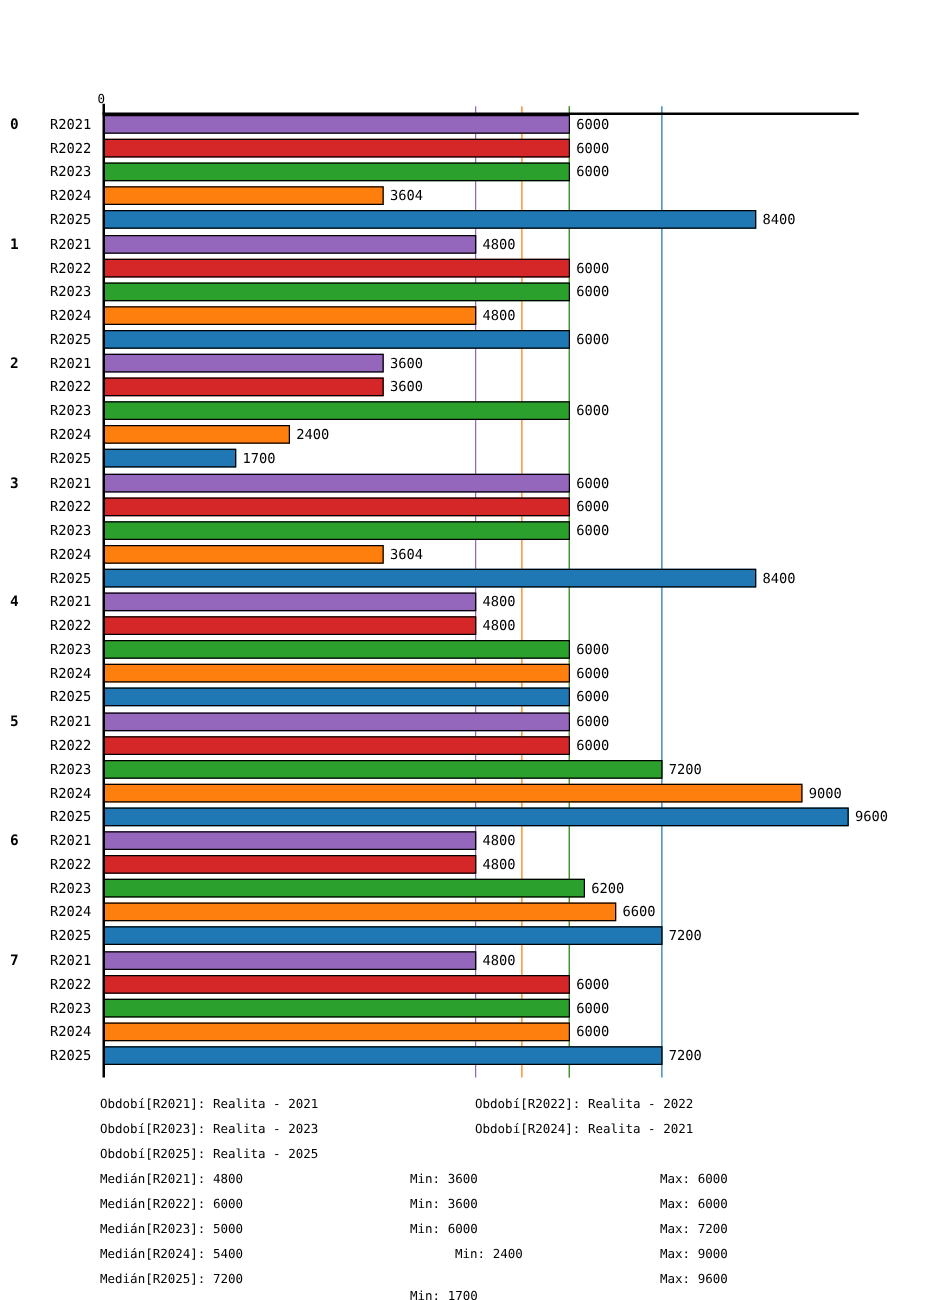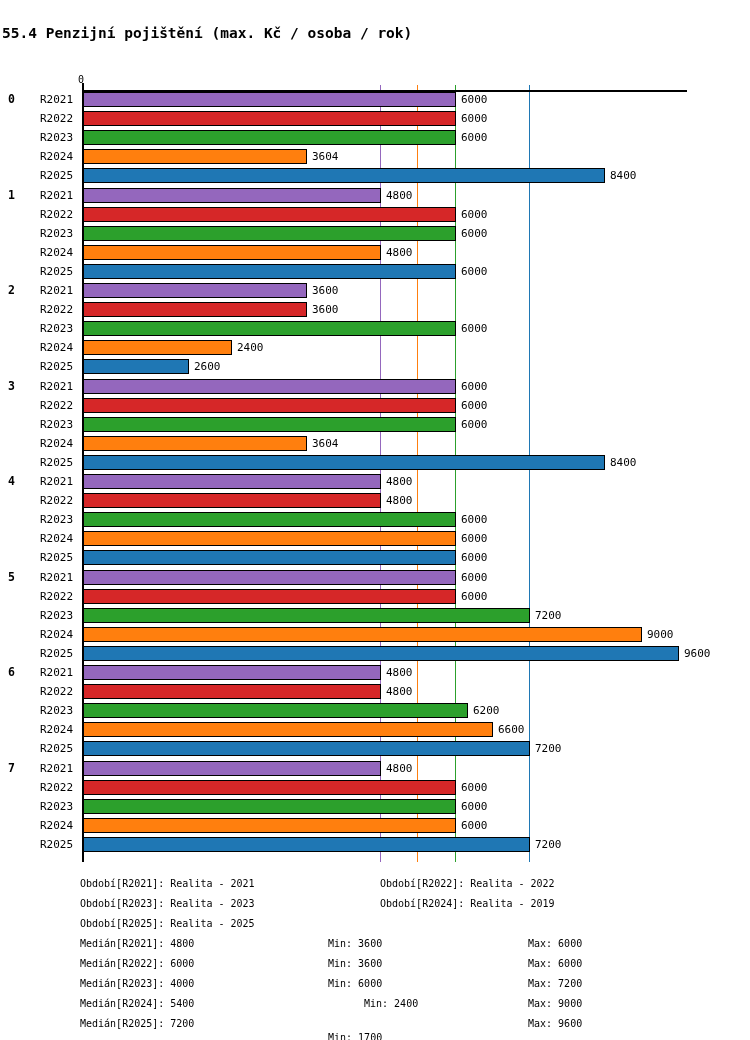--- a/index.html
+++ b/index.html
@@ -15,21 +15,20 @@
   .glabel{position:absolute;left:8px;width:30px;font-size:11.5px;font-weight:bold;line-height:15px;z-index:4;}
   .ylabel{position:absolute;left:40px;width:24px;font-size:11px;line-height:15px;white-space:nowrap;z-index:4;}
   .bar{position:absolute;height:15px;border:1px solid #000;box-sizing:border-box;z-index:2;}
   .vlabel{position:absolute;font-size:11px;line-height:15px;white-space:nowrap;z-index:4;}
   .litem{position:absolute;font-size:10px;line-height:12px;white-space:nowrap;}
 </style>
 </head>
 <body>
 
 <div class="page">
-  <div class="subtitle">55.4 Penzijní pojištění (max. Kč / osoba / rok)</div>
 
   <div class="zero">0</div>
   <div class="axis-top"></div>
   <div class="axis-left"></div>
 
   <div id="medians">
       <div class="mline" style="left: 380px; background: rgb(148, 103, 189);"></div>
       <div class="mline" style="left: 455px; background: rgb(214, 39, 40);"></div>
       <div class="mline" style="left: 455px; background: rgb(44, 160, 44);"></div>
       <div class="mline" style="left: 417px; background: rgb(255, 127, 14);"></div>
@@ -76,21 +75,21 @@
       <div class="bar" style="left: 83px; top: 302px; width: 224px; background: rgb(214, 39, 40);"></div>
       <div class="vlabel" style="left: 312px; top: 302px;">3600</div>
       <div class="ylabel" style="top: 321px;">R2023</div>
       <div class="bar" style="left: 83px; top: 321px; width: 373px; background: rgb(44, 160, 44);"></div>
       <div class="vlabel" style="left: 461px; top: 321px;">6000</div>
       <div class="ylabel" style="top: 340px;">R2024</div>
       <div class="bar" style="left: 83px; top: 340px; width: 149px; background: rgb(255, 127, 14);"></div>
       <div class="vlabel" style="left: 237px; top: 340px;">2400</div>
       <div class="ylabel" style="top: 359px;">R2025</div>
       <div class="bar" style="left: 83px; top: 359px; width: 106px; background: rgb(31, 119, 180);"></div>
-      <div class="vlabel" style="left: 194px; top: 359px;">2600</div>
+      <div class="vlabel" style="left: 194px; top: 359px;">1700</div>
       <div class="glabel" style="top: 379px;">3</div>
       <div class="ylabel" style="top: 379px;">R2021</div>
       <div class="bar" style="left: 83px; top: 379px; width: 373px; background: rgb(148, 103, 189);"></div>
       <div class="vlabel" style="left: 461px; top: 379px;">6000</div>
       <div class="ylabel" style="top: 398px;">R2022</div>
       <div class="bar" style="left: 83px; top: 398px; width: 373px; background: rgb(214, 39, 40);"></div>
       <div class="vlabel" style="left: 461px; top: 398px;">6000</div>
       <div class="ylabel" style="top: 417px;">R2023</div>
       <div class="bar" style="left: 83px; top: 417px; width: 373px; background: rgb(44, 160, 44);"></div>
       <div class="vlabel" style="left: 461px; top: 417px;">6000</div>
@@ -162,29 +161,29 @@
       <div class="bar" style="left: 83px; top: 818px; width: 373px; background: rgb(255, 127, 14);"></div>
       <div class="vlabel" style="left: 461px; top: 818px;">6000</div>
       <div class="ylabel" style="top: 837px;">R2025</div>
       <div class="bar" style="left: 83px; top: 837px; width: 447px; background: rgb(31, 119, 180);"></div>
       <div class="vlabel" style="left: 535px; top: 837px;">7200</div>
     </div>
   <div id="legend">
       <div class="litem" style="left: 80px; top: 878px;">Období[R2021]: Realita - 2021</div>
       <div class="litem" style="left: 380px; top: 878px;">Období[R2022]: Realita - 2022</div>
       <div class="litem" style="left: 80px; top: 898px;">Období[R2023]: Realita - 2023</div>
-      <div class="litem" style="left: 380px; top: 898px;">Období[R2024]: Realita - 2019</div>
+      <div class="litem" style="left: 380px; top: 898px;">Období[R2024]: Realita - 2021</div>
       <div class="litem" style="left: 80px; top: 918px;">Období[R2025]: Realita - 2025</div>
       <div class="litem" style="left: 80px; top: 938px;">Medián[R2021]: 4800</div>
       <div class="litem" style="left: 328px; top: 938px;">Min: 3600</div>
       <div class="litem" style="left: 528px; top: 938px;">Max: 6000</div>
       <div class="litem" style="left: 80px; top: 958px;">Medián[R2022]: 6000</div>
       <div class="litem" style="left: 328px; top: 958px;">Min: 3600</div>
       <div class="litem" style="left: 528px; top: 958px;">Max: 6000</div>
-      <div class="litem" style="left: 80px; top: 978px;">Medián[R2023]: 4000</div>
+      <div class="litem" style="left: 80px; top: 978px;">Medián[R2023]: 5000</div>
       <div class="litem" style="left: 328px; top: 978px;">Min: 6000</div>
       <div class="litem" style="left: 528px; top: 978px;">Max: 7200</div>
       <div class="litem" style="left: 80px; top: 998px;">Medián[R2024]: 5400</div>
       <div class="litem" style="left: 328px; top: 998px; margin-left: 36px;">Min: 2400</div>
       <div class="litem" style="left: 528px; top: 998px;">Max: 9000</div>
       <div class="litem" style="left: 80px; top: 1018px;">Medián[R2025]: 7200</div>
       <div class="litem" style="left: 328px; top: 1018px; margin-top: 14px;">Min: 1700</div>
       <div class="litem" style="left: 528px; top: 1018px;">Max: 9600</div>
     </div>
 </div>

